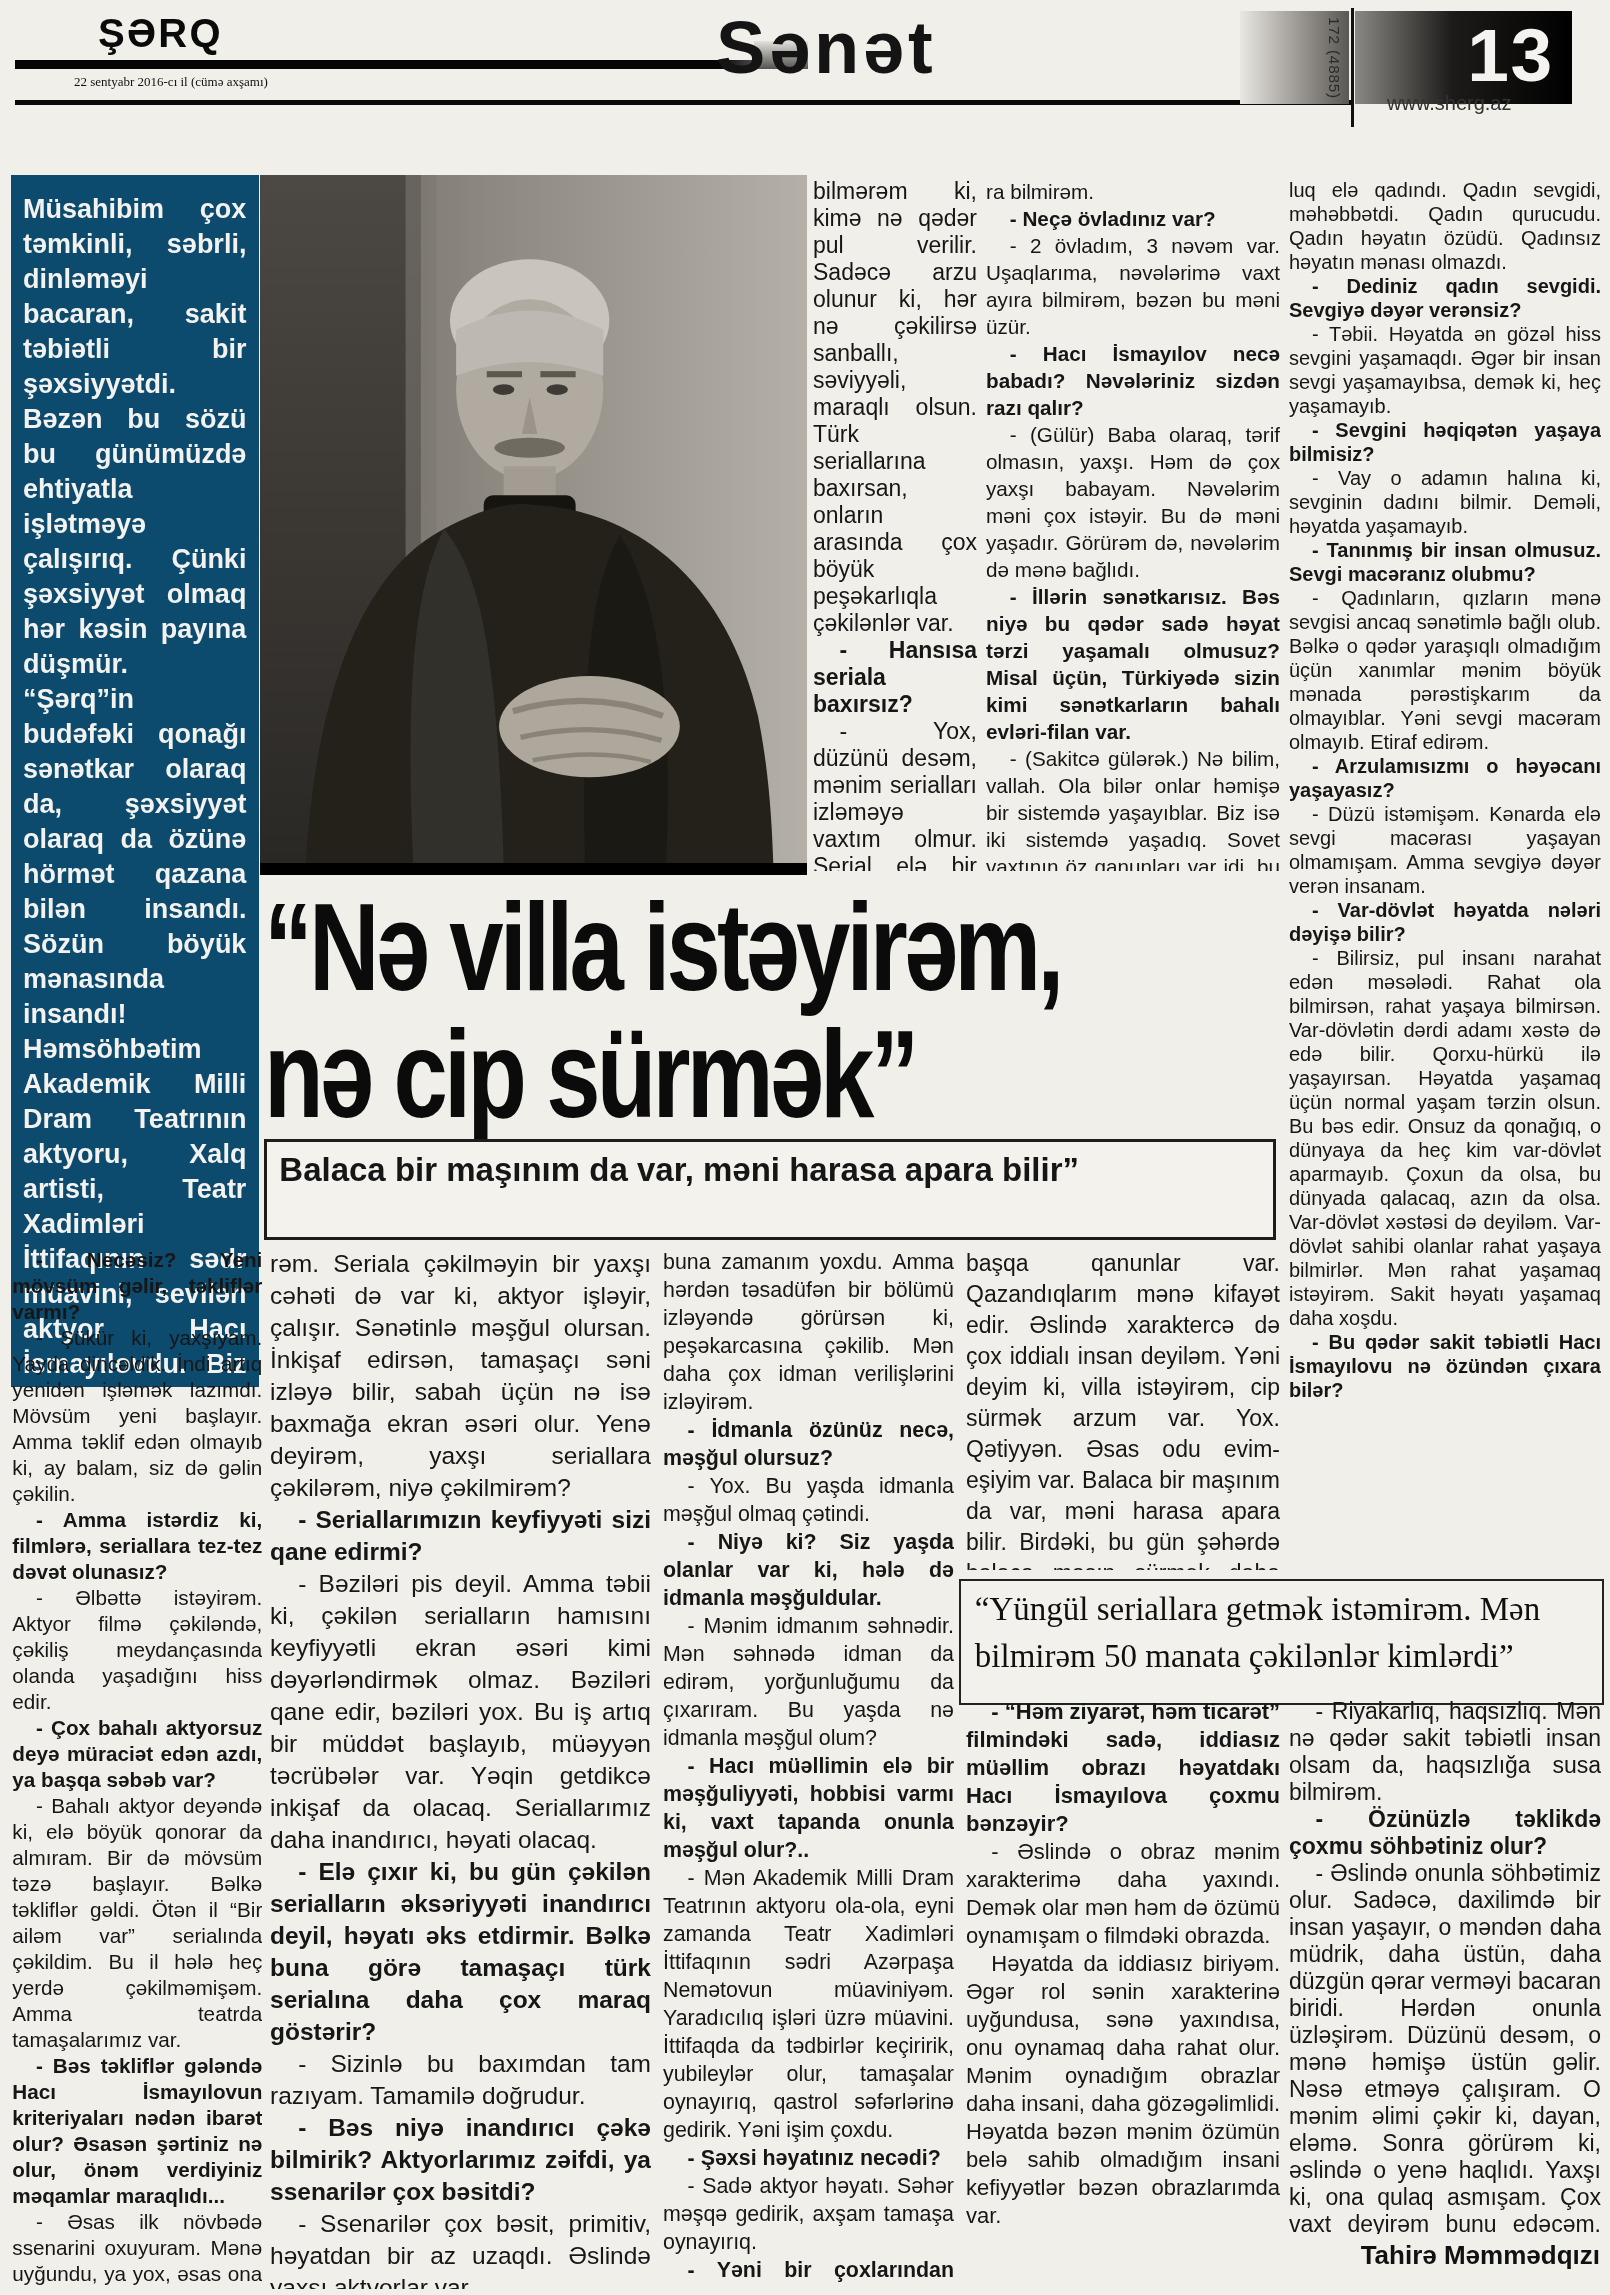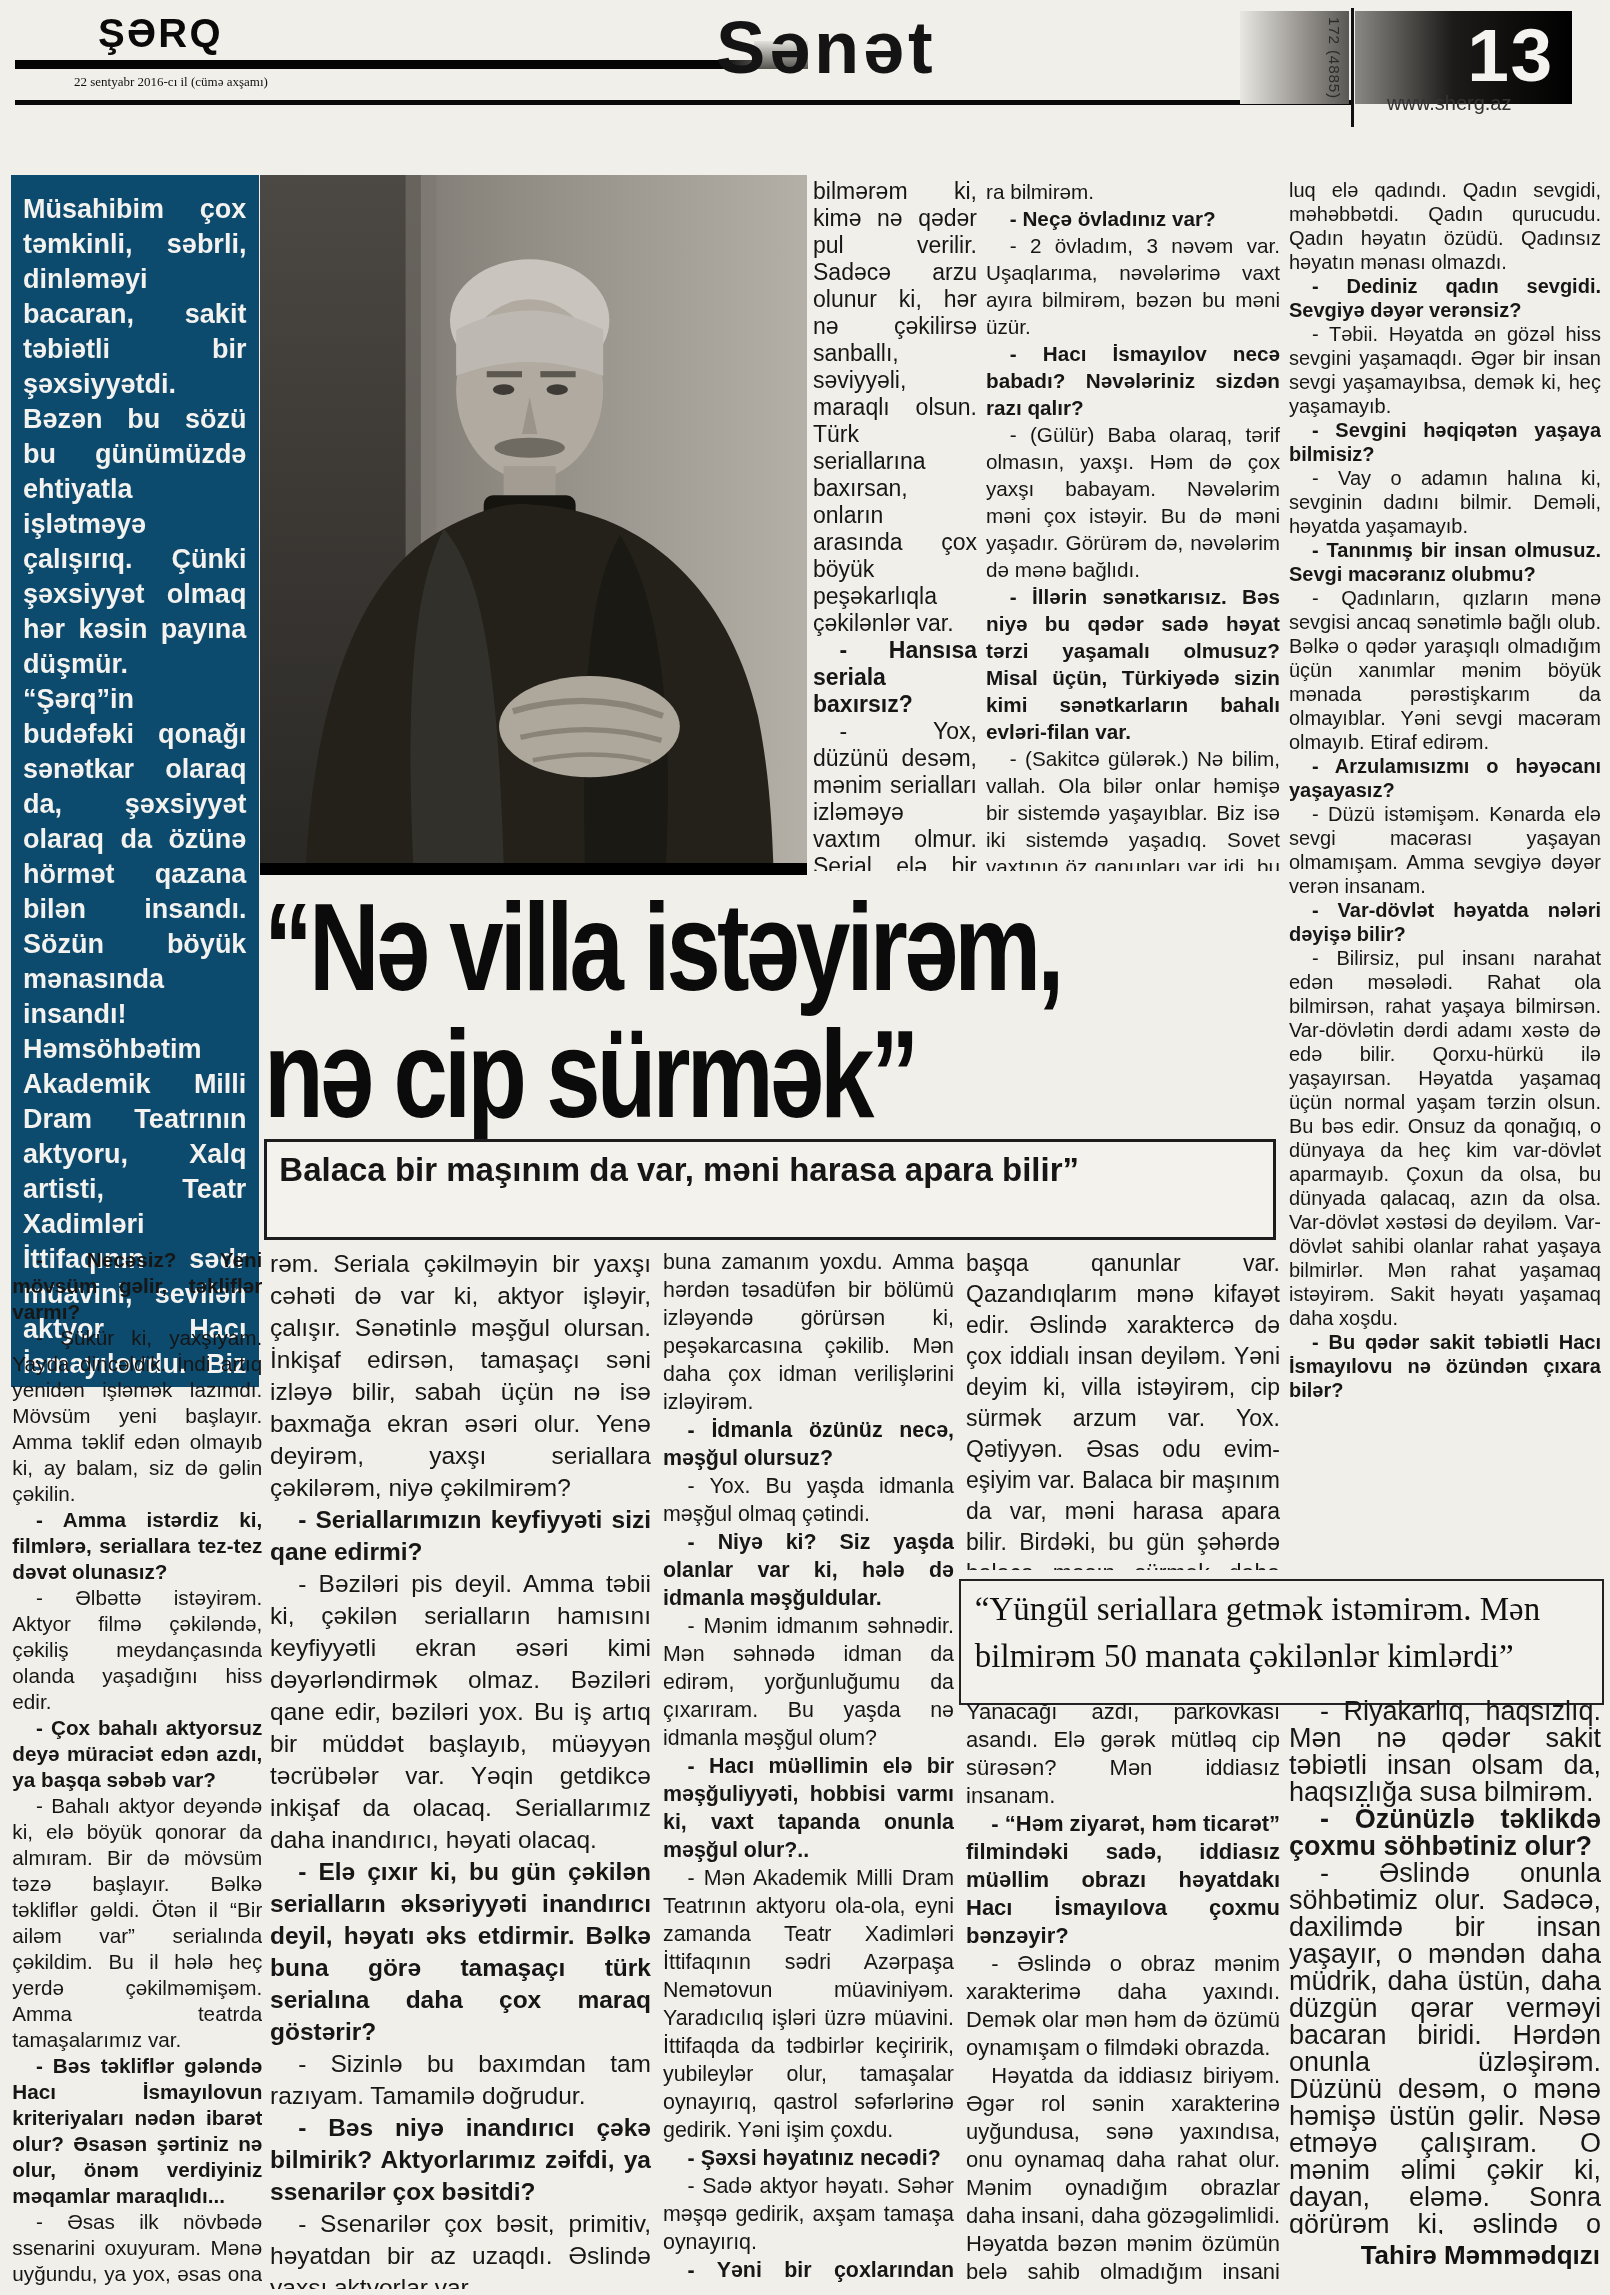--- a/index.html
+++ b/index.html
@@ -41,21 +41,21 @@
   .para.q{font-weight:bold;}
   .para.cont{text-indent:0;}
   .colA{left:813px;top:178px;width:164px;height:693px;font-size:23px;line-height:27px;}
   .colB{left:986px;top:178px;width:294px;height:693px;font-size:20.7px;line-height:27px;}
   .col5top{left:1289px;top:178px;width:312px;height:1390px;font-size:20px;line-height:24px;}
   .col1{left:12.3px;top:1247px;width:250px;height:1043px;font-size:20.7px;line-height:26px;}
   .col2{left:270px;top:1248px;width:381px;height:1041px;font-size:24.5px;line-height:32px;}
   .col3{left:663px;top:1248px;width:291px;height:1041px;font-size:21.4px;line-height:28px;}
   .col4top{left:966px;top:1248px;width:314px;height:322px;font-size:23px;line-height:31px;}
   .col4bottom{left:966px;top:1698px;width:314px;height:593px;font-size:22px;line-height:28px;}
-  .col5bottom{left:1289px;top:1698px;width:312px;height:536px;font-size:27px;line-height:27px;}
+  .col5bottom{left:1289px;top:1698px;width:312px;height:536px;font-size:23px;line-height:27px;}
   
   .headline{position:absolute;left:264px;top:879px;width:1018px;height:257px;overflow:visible;}
   .headline div{
     font-size:115px;font-weight:bold;letter-spacing:-4.6px;line-height:127px;
     white-space:nowrap;color:#0b0b0b;transform:scale(0.85,1.08);transform-origin:left top;
   }
   .subhead{
     position:absolute;left:264px;top:1139px;width:1012px;height:101px;box-sizing:border-box;
     border:3.1px solid #1d1d1d;background:#f4f2ed;padding:6.1px 12.3px;
     font-size:33px;font-weight:bold;line-height:43px;white-space:nowrap;overflow:hidden;
@@ -213,21 +213,20 @@
   <div class="col col4top">
       <p class="para cont">başqa qanunlar var. Qazandıqlarım mənə kifayət edir. Əslində xaraktercə də çox iddialı insan deyiləm. Yəni deyim ki, villa istəyirəm, cip sürmək arzum var. Yox. Qətiyyən. Əsas odu evim-eşiyim var. Balaca bir maşınım da var, məni harasa apara bilir. Birdəki, bu gün şəhərdə balaca maşın sürmək daha sərfəlidir.</p>
     </div>
 
   <div class="pullquote">
     <div>“Yüngül seriallara getmək istəmirəm. Mən</div>
     <div>bilmirəm 50 manata çəkilənlər kimlərdi”</div>
   </div>
 
   <div class="col col4bottom">
-      <p class="para cont">Yanacağı azdı, parkovkası asandı. Elə gərək mütləq cip sürəsən? Mən iddiasız insanam.</p>
       <p class="para q">- “Həm ziyarət, həm ticarət” filmindəki sadə, iddiasız müəllim obrazı həyatdakı Hacı İsmayılova çoxmu bənzəyir?</p>
       <p class="para a">- Əslində o obraz mənim xarakterimə daha yaxındı. Demək olar mən həm də özümü oynamışam o filmdəki obrazda.</p>
       <p class="para a">Həyatda da iddiasız biriyəm. Əgər rol sənin xarakterinə uyğundusa, sənə yaxındısa, onu oynamaq daha rahat olur. Mənim oynadığım obrazlar daha insani, daha gözəgəlimlidi. Həyatda bəzən mənim özümün belə sahib olmadığım insani kefiyyətlər bəzən obrazlarımda var.</p>
     </div>
   <div class="col col5bottom">
       <p class="para a">- Riyakarlıq, haqsızlıq. Mən nə qədər sakit təbiətli insan olsam da, haqsızlığa susa bilmirəm.</p>
       <p class="para q">- Özünüzlə təklikdə çoxmu söhbətiniz olur?</p>
       <p class="para a">- Əslində onunla söhbətimiz olur. Sadəcə, daxilimdə bir insan yaşayır, o məndən daha müdrik, daha üstün, daha düzgün qərar verməyi bacaran biridi. Hərdən onunla üzləşirəm. Düzünü desəm, o mənə həmişə üstün gəlir. Nəsə etməyə çalışıram. O mənim əlimi çəkir ki, dayan, eləmə. Sonra görürəm ki, əslində o yenə haqlıdı. Yaxşı ki, ona qulaq asmışam. Çox vaxt deyirəm bunu edəcəm. Daxilimdəki səs deyir ki, bunun eləmə, olmaz. O məni qoruyandı. Mən ona tabeyəm.</p>
     </div>
 

